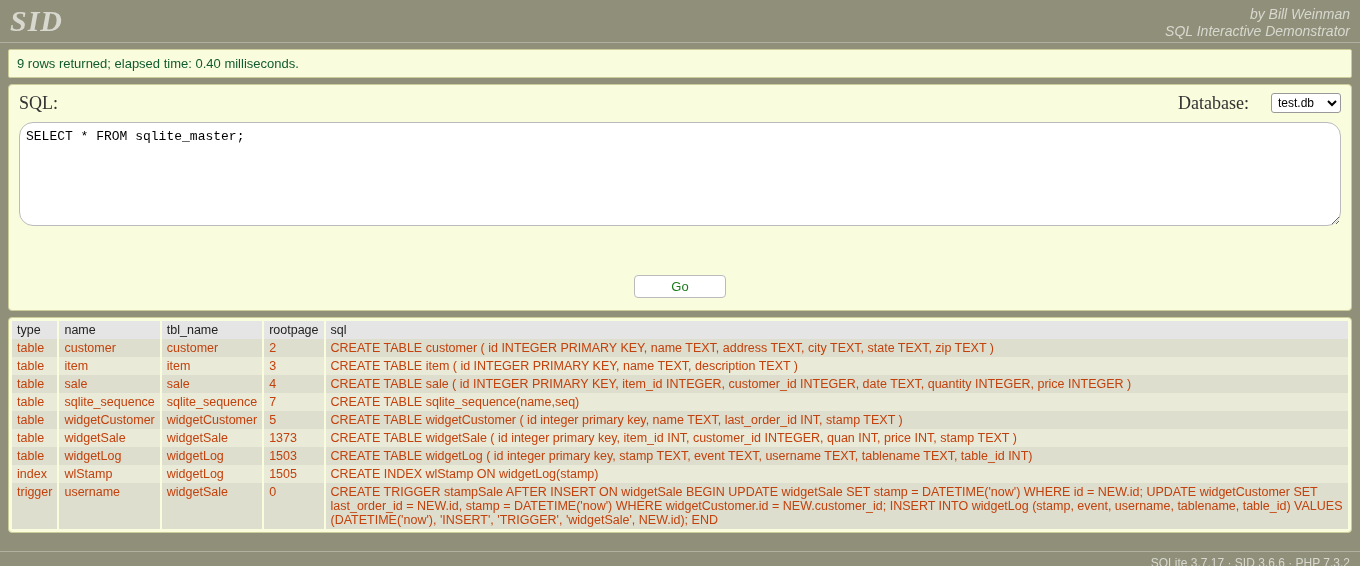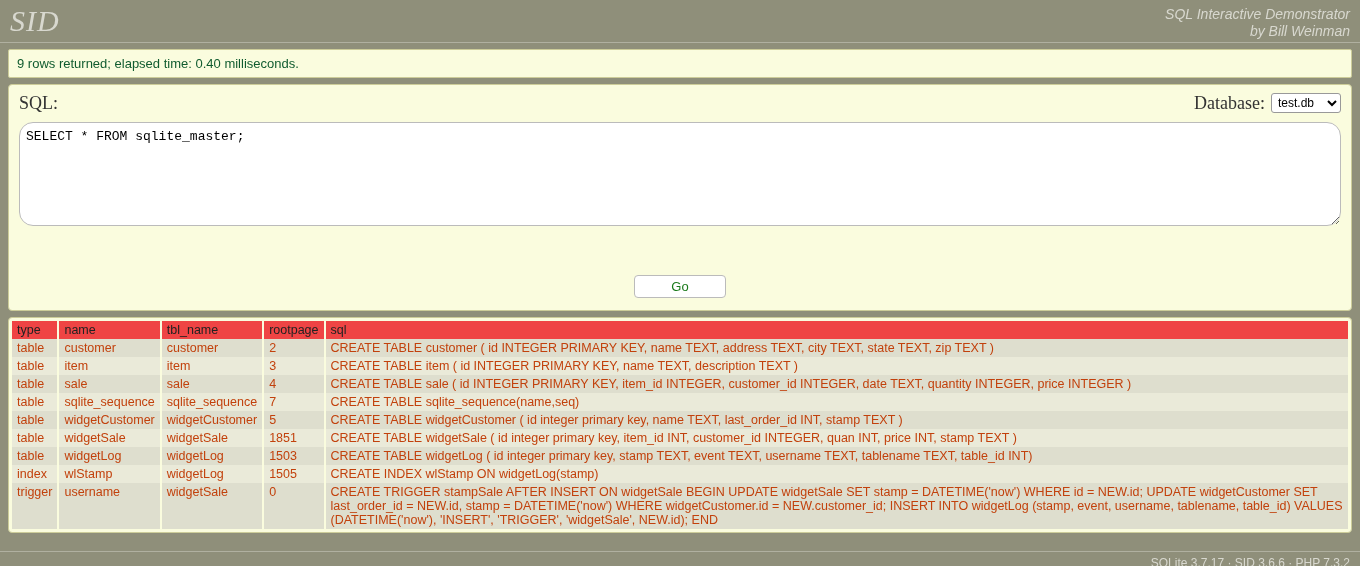--- a/index.html
+++ b/index.html
@@ -13,21 +13,21 @@
   .header {
     display: flex;
     justify-content: space-between;
     align-items: flex-start;
     padding: 4px 10px 2px 10px;
     border-bottom: 1px solid #b0b0a0;
   }
   .logo {
     font-family: Georgia, 'Times New Roman', serif;
     font-size: 30px;
-    font-weight: normal;
+    font-weight: bold;
     font-style: italic;
     color: #d8d8cf;
     letter-spacing: 1px;
   }
   .header-right {
     text-align: right;
     color: #d8d8cf;
     font-size: 14px;
     font-style: italic;
     line-height: 1.2;
@@ -56,21 +56,21 @@
     margin-bottom: 8px;
   }
   .sql-label {
     font-family: Georgia, serif;
     font-size: 18px;
     color: #333;
   }
   .db-wrap {
     display: flex;
     align-items: center;
-    gap: 6px;
+    gap: 22px;
   }
   .db-label {
     font-family: Georgia, serif;
     font-size: 18px;
     color: #333;
   }
   select.db-select {
     font-size: 12px;
     padding: 1px 2px;
     border: 1px solid #999;
@@ -112,21 +112,21 @@
     padding: 3px;
   }
   table.results-table {
     width: 100%;
     border-collapse: collapse;
     font-size: 12.5px;
   }
   table.results-table th {
     text-align: left;
     font-weight: normal;
-    background: #ef4444;
+    background: #e5e5e5;
     padding: 2px 5px;
     border-right: 2px solid #fafcde;
     color: #222;
   }
   table.results-table td {
     padding: 2px 5px;
     border-right: 2px solid #fafcde;
     vertical-align: top;
     color: #c2410c;
   }
@@ -151,22 +151,22 @@
     font-size: 12px;
     line-height: 1.3;
   }
 </style>
 </head>
 <body>
 
 <div class="header">
   <div class="logo">SID</div>
   <div class="header-right">
+    <div>by Bill Weinman</div>
     <div>SQL Interactive Demonstrator</div>
-    <div>by Bill Weinman</div>
   </div>
 </div>
 
 <div class="status-bar">9 rows returned; elapsed time: 0.40 milliseconds.</div>
 
 <div class="sql-panel">
   <div class="sql-header">
     <div class="sql-label">SQL:</div>
     <div class="db-wrap">
       <span class="db-label">Database:</span>
@@ -225,21 +225,21 @@
           <td class="col-type">table</td>
           <td class="col-name">widgetCustomer</td>
           <td class="col-tbl">widgetCustomer</td>
           <td class="col-root">5</td>
           <td>CREATE TABLE widgetCustomer ( id integer primary key, name TEXT, last_order_id INT, stamp TEXT )</td>
         </tr>
         <tr>
           <td class="col-type">table</td>
           <td class="col-name">widgetSale</td>
           <td class="col-tbl">widgetSale</td>
-          <td class="col-root">1851</td>
+          <td class="col-root">1373</td>
           <td>CREATE TABLE widgetSale ( id integer primary key, item_id INT, customer_id INTEGER, quan INT, price INT, stamp TEXT )</td>
         </tr>
         <tr>
           <td class="col-type">table</td>
           <td class="col-name">widgetLog</td>
           <td class="col-tbl">widgetLog</td>
           <td class="col-root">1503</td>
           <td>CREATE TABLE widgetLog ( id integer primary key, stamp TEXT, event TEXT, username TEXT, tablename TEXT, table_id INT)</td>
         </tr>
         <tr>

